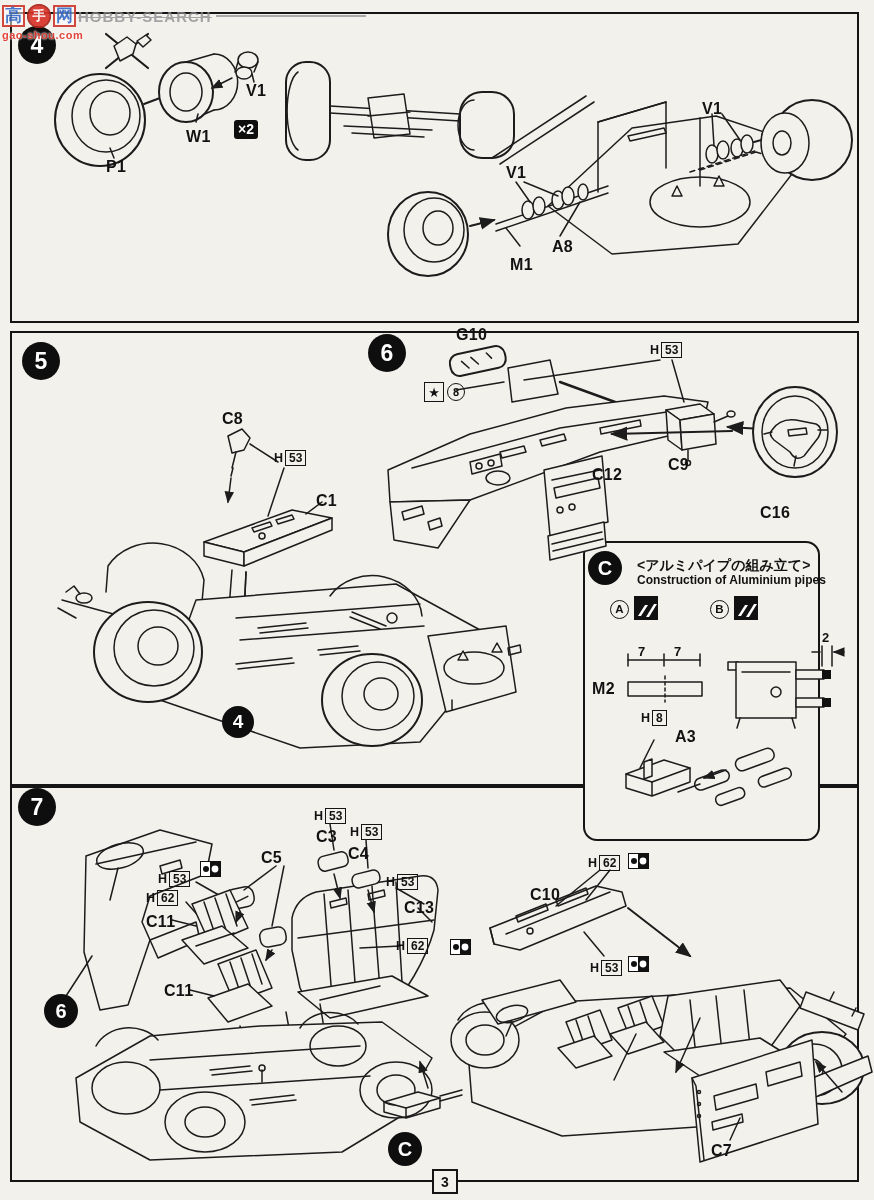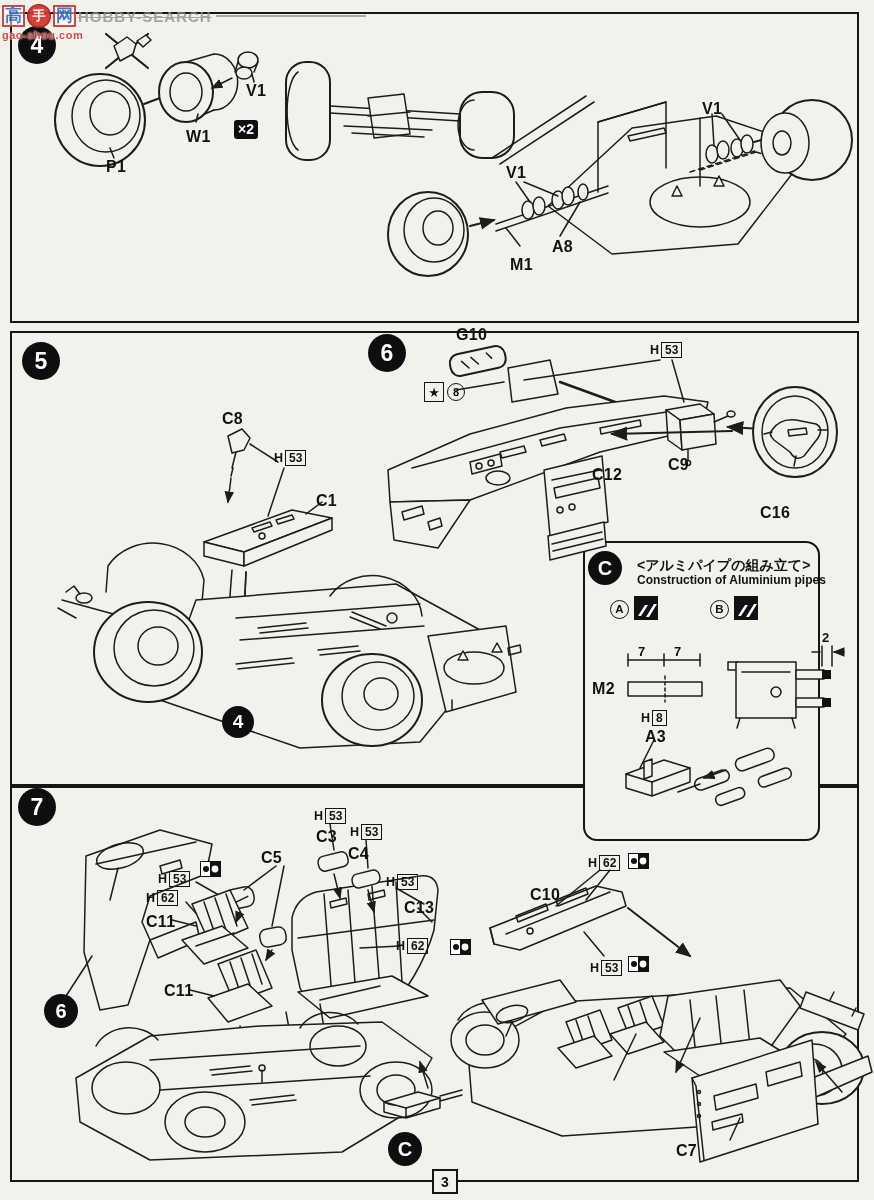--- a/index.html
+++ b/index.html
@@ -427,23 +427,23 @@
     <span class="plbl" style="left: 592px; top: 466px;">C12</span>
     <span class="plbl" style="left: 668px; top: 456px;">C9</span>
     <span class="plbl" style="left: 760px; top: 464px; margin-top: 40px;">C16</span>
     <span class="plbl" style="left: 316px; top: 828px;">C3</span>
     <span class="plbl" style="left: 348px; top: 845px;">C4</span>
     <span class="plbl" style="left: 261px; top: 849px;">C5</span>
     <span class="plbl" style="left: 146px; top: 913px;">C11</span>
     <span class="plbl" style="left: 164px; top: 982px;">C11</span>
     <span class="plbl" style="left: 404px; top: 899px;">C13</span>
     <span class="plbl" style="left: 530px; top: 886px;">C10</span>
-    <span class="plbl" style="left: 676px; top: 1142px;">C7</span>
+    <span class="plbl" style="left: 711px; top: 1142px;">C7</span>
     <span class="plbl" style="left: 592px; top: 680px;">M2</span>
-    <span class="plbl" style="left: 645px; top: 728px;">A3</span>
+    <span class="plbl" style="left: 675px; top: 728px;">A3</span>
     <span class="hl" style="left: 274px; top: 450px;">
       <span>H</span>
       <span class="box">53</span>
     </span>
     <span class="hl" style="left: 650px; top: 342px;">
       <span>H</span>
       <span class="box">53</span>
     </span>
     <span class="hl" style="left: 314px; top: 808px;">
       <span>H</span>

